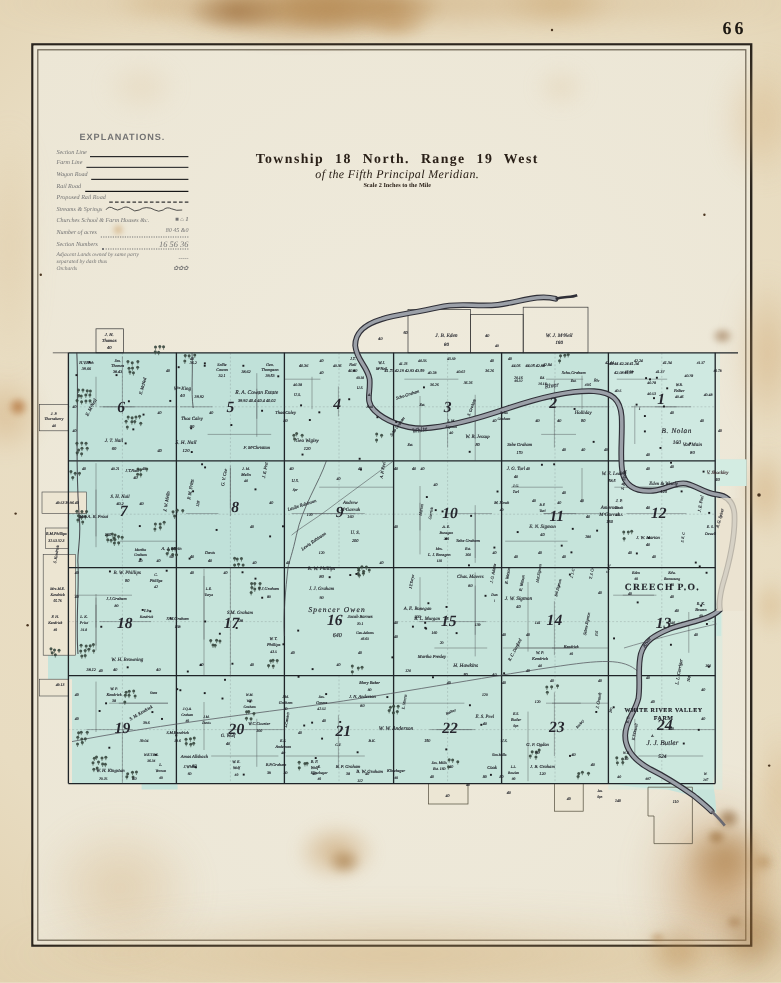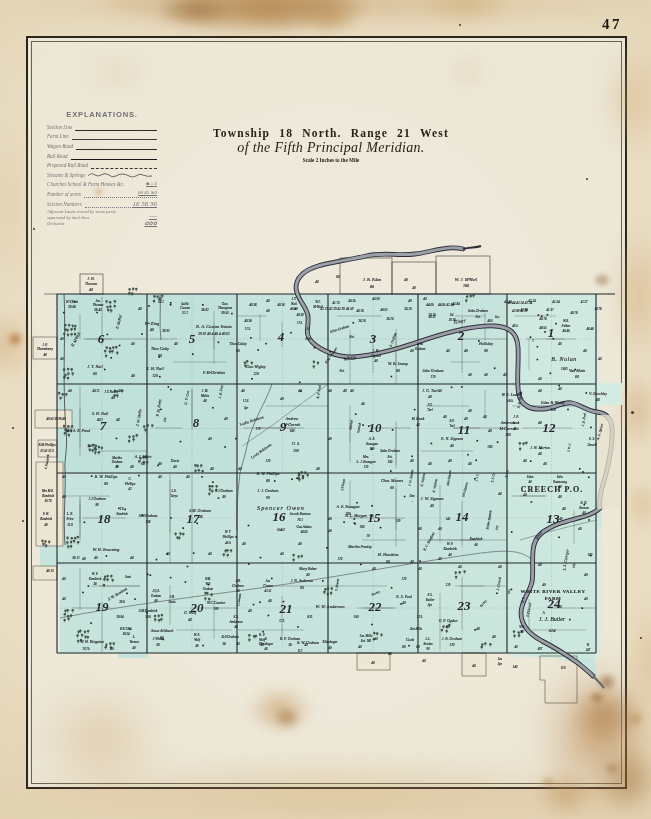--- a/index.html
+++ b/index.html
@@ -6,27 +6,27 @@
 background:
  radial-gradient(ellipse 115% 90% at 50% 46%, #ebe1c9 0%, #e8dcc1 55%, #decba6 86%, #d3bd92 100%);
 }
 #frame{position:absolute;left:26px;top:36px;width:597px;height:749px;border:2.2px solid #2a241c;background:#ede8da;}
 #frameline{position:absolute;left:3px;top:3px;right:3px;bottom:3px;border:0.8px solid #6a6152;}
 #frameinner{position:absolute;left:0;top:0;width:100%;height:100%;
 background:radial-gradient(ellipse 100% 100% at 50% 50%, #efebdd 0%, #ece6d5 70%, #e6ddc6 100%);}
 #pageno{position:absolute;left:602px;top:16px;font-weight:bold;font-size:15px;color:#1d1812;letter-spacing:2.5px;}
 #title{position:absolute;left:165px;top:127px;width:332px;text-align:center;color:#2a2018;}
 #title .t1{font-size:11.5px;font-weight:bold;word-spacing:5px;letter-spacing:1.2px;white-space:nowrap;}
-#title .t2{font-size:14px;font-style:italic;margin-top:1px;letter-spacing:0.3px;}
+#title .t2{font-size:10px;font-style:italic;margin-top:1px;letter-spacing:0.3px;}
 #title .t3{font-size:5.2px;font-weight:bold;margin-top:1px;}
 #legend{position:absolute;left:47px;top:110px;width:110px;color:#737373;}
 #legend .hd{font-family:"Liberation Sans",sans-serif;font-weight:bold;font-size:7.6px;letter-spacing:0.8px;text-align:center;margin-bottom:3px;}
 .lr{display:flex;align-items:center;height:9.6px;font-size:5.1px;font-style:italic;}
 .lt{white-space:nowrap;}
-.ln{flex:1;margin-left:3px;height:7px;text-decoration:underline;}
+.ln{flex:1;margin-left:3px;height:7px;}
 .dots{border-bottom:0.5px dotted #777;}
 svg.map{position:absolute;left:0;top:0;}
 </style></head>
 <body>
 <div id="frame">
     <div id="frameinner"></div>
     <div id="frameline"></div>
   </div>
 <div style="position:absolute;left:130px;top:-22px;width:240px;height:58px;background:radial-gradient(ellipse at center, #ab7b42 0%, rgba(0,0,0,0) 70%);opacity:0.8;filter:blur(7px);"></div>
 <div style="position:absolute;left:155px;top:-8px;width:85px;height:34px;background:radial-gradient(ellipse at center, #96683a 0%, rgba(0,0,0,0) 70%);opacity:0.75;filter:blur(4px);"></div>
@@ -65,21 +65,21 @@
 <div style="position:absolute;left:-20px;top:-20px;width:700px;height:46px;background:radial-gradient(ellipse at center, #c39a62 0%, rgba(0,0,0,0) 70%);opacity:0.6;filter:blur(11px);"></div>
 <div style="position:absolute;left:630px;top:600px;width:40px;height:120px;background:radial-gradient(ellipse at center, #cda26a 0%, rgba(0,0,0,0) 70%);opacity:0.4;filter:blur(9px);"></div>
 <div style="position:absolute;left:631px;top:411px;width:3px;height:3px;background:#4a3520;border-radius:50%;"></div>
 <div style="position:absolute;left:586px;top:178px;width:2px;height:2px;background:#4a3520;border-radius:50%;"></div>
 <div style="position:absolute;left:33px;top:228px;width:2px;height:2px;background:#4a3520;border-radius:50%;"></div>
 <div style="position:absolute;left:459px;top:24px;width:2px;height:2px;background:#4a3520;border-radius:50%;"></div>
 <div style="position:absolute;left:571px;top:593px;width:2px;height:2px;background:#4a3520;border-radius:50%;"></div>
 <div style="position:absolute;left:640px;top:637px;width:2px;height:2px;background:#4a3520;border-radius:50%;"></div>
 <div style="position:absolute;left:22px;top:520px;width:2px;height:2px;background:#4a3520;border-radius:50%;"></div>
 <div style="position:absolute;left:12px;top:427px;width:2px;height:2px;background:#4a3520;border-radius:50%;"></div>
-<div id="pageno">47</div>
+<div id="pageno">66</div>
 <svg class="map" width="651" height="819" viewBox="0 0 651 819">
 <path d="M57,294 L596,294 L596,383 L622,383 L622,405 L597,405 L597,505 L601,505 L601,530 L597,530 L597,640 L594,652 L596,664 L597,678 L588,670 L576,663 L556,658 L530,656 L507,653 L148,653 L148,658 L118,658 L118,653 L60,653 L60,566 L40,566 L40,546 L63,546 L63,462 L57,462 Z" fill="#c6e4db"></path>
 <rect x="507" y="294" width="93" height="180" fill="#d6ede4" opacity="0.6"></rect>
 <rect x="507" y="473" width="95" height="185" fill="#d2ece1" opacity="0.5"></rect>
 <rect x="418" y="563" width="90" height="90" fill="#cfe9df" opacity="0.4"></rect>
 <rect x="57" y="294" width="180" height="180" fill="#bde0d7" opacity="0.6"></rect>
 <path d="M596,383 L622,383 L622,405 L597,405 Z" fill="#d6ede4" opacity="0.8"></path>
 <path d="M540,656 L577,656 L577,703 L545,703 L545,680 L540,680 Z" fill="none" stroke="#55503f" stroke-width="0.6"></path>
 <rect x="462" y="653" width="24" height="23" fill="#ece6d4" stroke="#55503f" stroke-width="0.6"></rect>
 <rect x="357" y="653" width="33" height="17" fill="#ece6d4" stroke="#55503f" stroke-width="0.6"></rect>
@@ -1531,16 +1531,16 @@
       <span class="lt" style="font-size:4.6px;">separated by dash thus</span>
       <span class="ln" style="text-align:right;font-size:5px;">-----</span>
     </div>
 <div class="lr" style="height:7px;">
       <span class="lt" style="font-size:4.6px;">Orchards</span>
       <span class="ln" style="text-align:right;font-size:5px;">✿✿✿</span>
     </div>
 
 </div>
 <div id="title">
-<div class="t1">Township 18 North. Range 21 West</div>
+<div class="t1">Township 18 North. Range 19 West</div>
 <div class="t2">of the Fifth Principal Meridian.</div>
 <div class="t3">Scale 2 Inches to the Mile</div>
 </div>
 
 </body></html>

